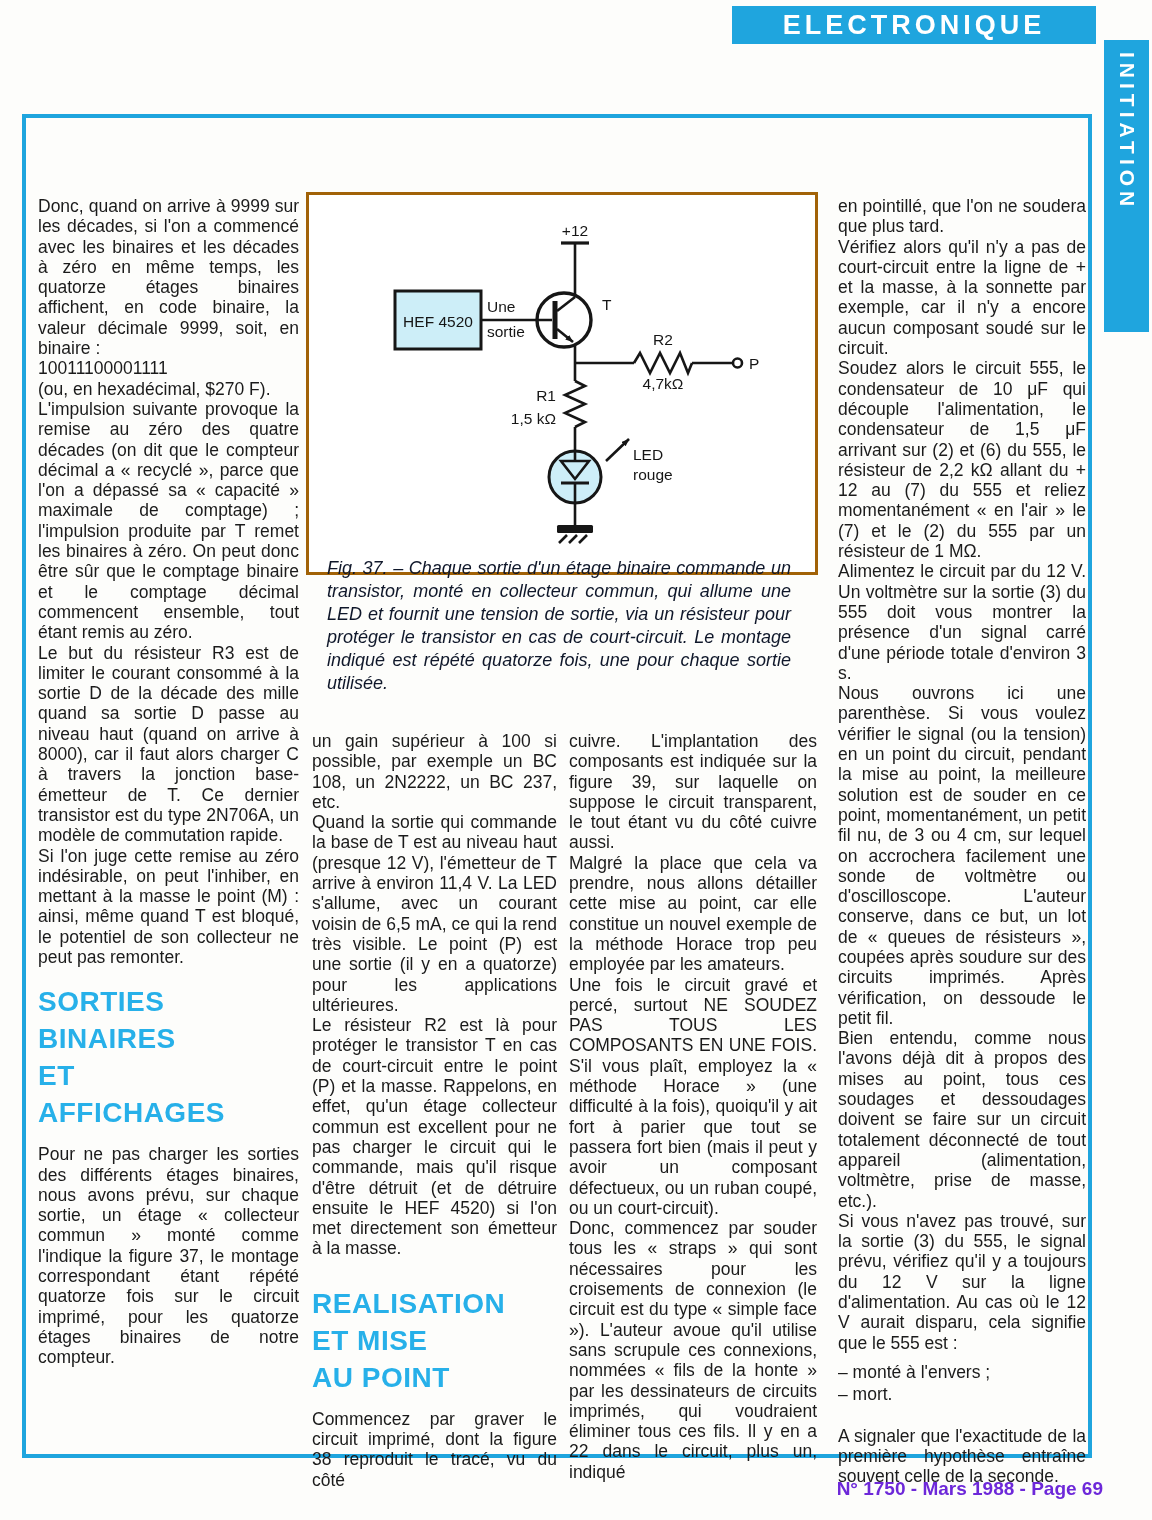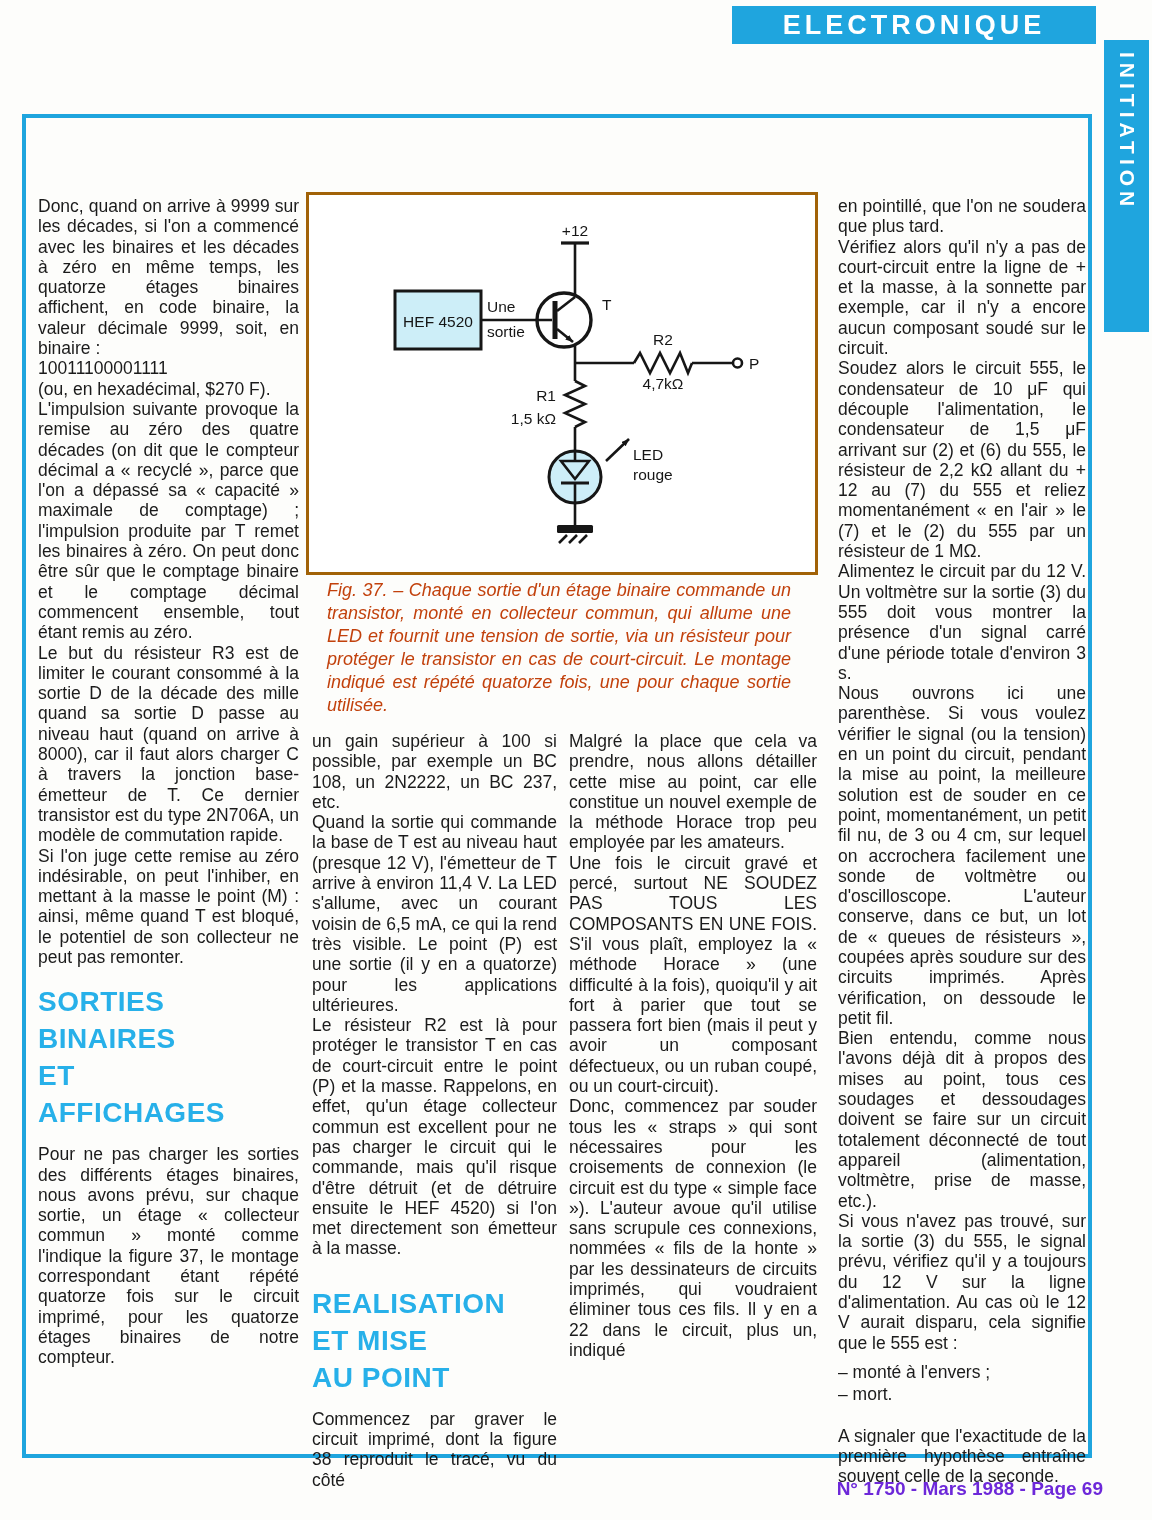--- a/index.html
+++ b/index.html
@@ -53,22 +53,22 @@
   .col4 p.dash + p.dash{margin-top:2px;}
   .col4 p.closing{margin-top:21px;}
   
   .fig{
     position:absolute;left:306px;top:192px;width:512px;height:383px;margin:0;
     border:3px solid #a16207;box-sizing:border-box;background:#fff;
   }
   .fig svg{display:block;}
   .fig svg text{font-family:"Liberation Sans", sans-serif;font-size:15.5px;fill:#161616;}
   .fig figcaption{
-    font-style:italic;font-size:18px;line-height:23px;color:#c2410c;
-    text-align:justify;padding:0 24px 0 18px;margin-top:22px;
+    font-style:italic;font-size:18px;line-height:23px;color:#0f172a;
+    text-align:justify;padding:0 24px 0 18px;
   }
   .footer{
     position:absolute;left:703px;top:1478px;width:400px;text-align:right;
     font-weight:700;font-size:19px;color:#6d28d9;
   }
 </style>
 </head>
 <body>
 
 <div class="page">
@@ -153,20 +153,21 @@
     <p>un gain supérieur à 100 si possible, par exemple un BC 108, un 2N2222, un BC 237, etc.</p>
     <p>Quand la sortie qui commande la base de T est au niveau haut (presque 12 V), l'émetteur de T arrive à environ 11,4 V. La LED s'allume, avec un courant voisin de 6,5 mA, ce qui la rend très visible. Le point (P) est une sortie (il y en a quatorze) pour les applications ultérieures.</p>
     <p>Le résisteur R2 est là pour protéger le transistor T en cas de court-circuit entre le point (P) et la masse. Rappelons, en effet, qu'un étage collecteur commun est excellent pour ne pas charger le circuit qui le commande, mais qu'il risque d'être détruit (et de détruire ensuite le HEF 4520) si l'on met directement son émetteur à la masse.</p>
     <h2 class="cyan-head">REALISATION
 ET MISE
 AU POINT</h2>
     <p>Commencez par graver le circuit imprimé, dont la figure 38 reproduit le tracé, vu du côté</p>
   </div>
 
   <div class="col col3">
+    <p>cuivre. L'implantation des composants est indiquée sur la figure 39, sur laquelle on suppose le circuit transparent, le tout étant vu du côté cuivre aussi.</p>
     <p>Malgré la place que cela va prendre, nous allons détailler cette mise au point, car elle constitue un nouvel exemple de la méthode Horace trop peu employée par les amateurs.</p>
     <p>Une fois le circuit gravé et percé, surtout NE SOUDEZ PAS TOUS LES COMPOSANTS EN UNE FOIS. S'il vous plaît, employez la « méthode Horace » (une difficulté à la fois), quoiqu'il y ait fort à parier que tout se passera fort bien (mais il peut y avoir un composant défectueux, ou un ruban coupé, ou un court-circuit).</p>
     <p>Donc, commencez par souder tous les « straps » qui sont nécessaires pour les croisements de connexion (le circuit est du type « simple face »). L'auteur avoue qu'il utilise sans scrupule ces connexions, nommées « fils de la honte » par les dessinateurs de circuits imprimés, qui voudraient éliminer tous ces fils. Il y en a 22 dans le circuit, plus un, indiqué</p>
   </div>
 
   <div class="col col4">
     <p>en pointillé, que l'on ne soudera que plus tard.</p>
     <p>Vérifiez alors qu'il n'y a pas de court-circuit entre la ligne de + et la masse, à la sonnette par exemple, car il n'y a encore aucun composant soudé sur le circuit.</p>
     <p>Soudez alors le circuit 555, le condensateur de 10 μF qui découple l'alimentation, le condensateur de 1,5 μF arrivant sur (2) et (6) du 555, le résisteur de 2,2 kΩ allant du + 12 au (7) du 555 et reliez momentanément « en l'air » le (7) et le (2) du 555 par un résisteur de 1 MΩ.</p>
     <p>Alimentez le circuit par du 12 V. Un voltmètre sur la sortie (3) du 555 doit vous montrer la présence d'un signal carré d'une période totale d'environ 3 s.</p>

